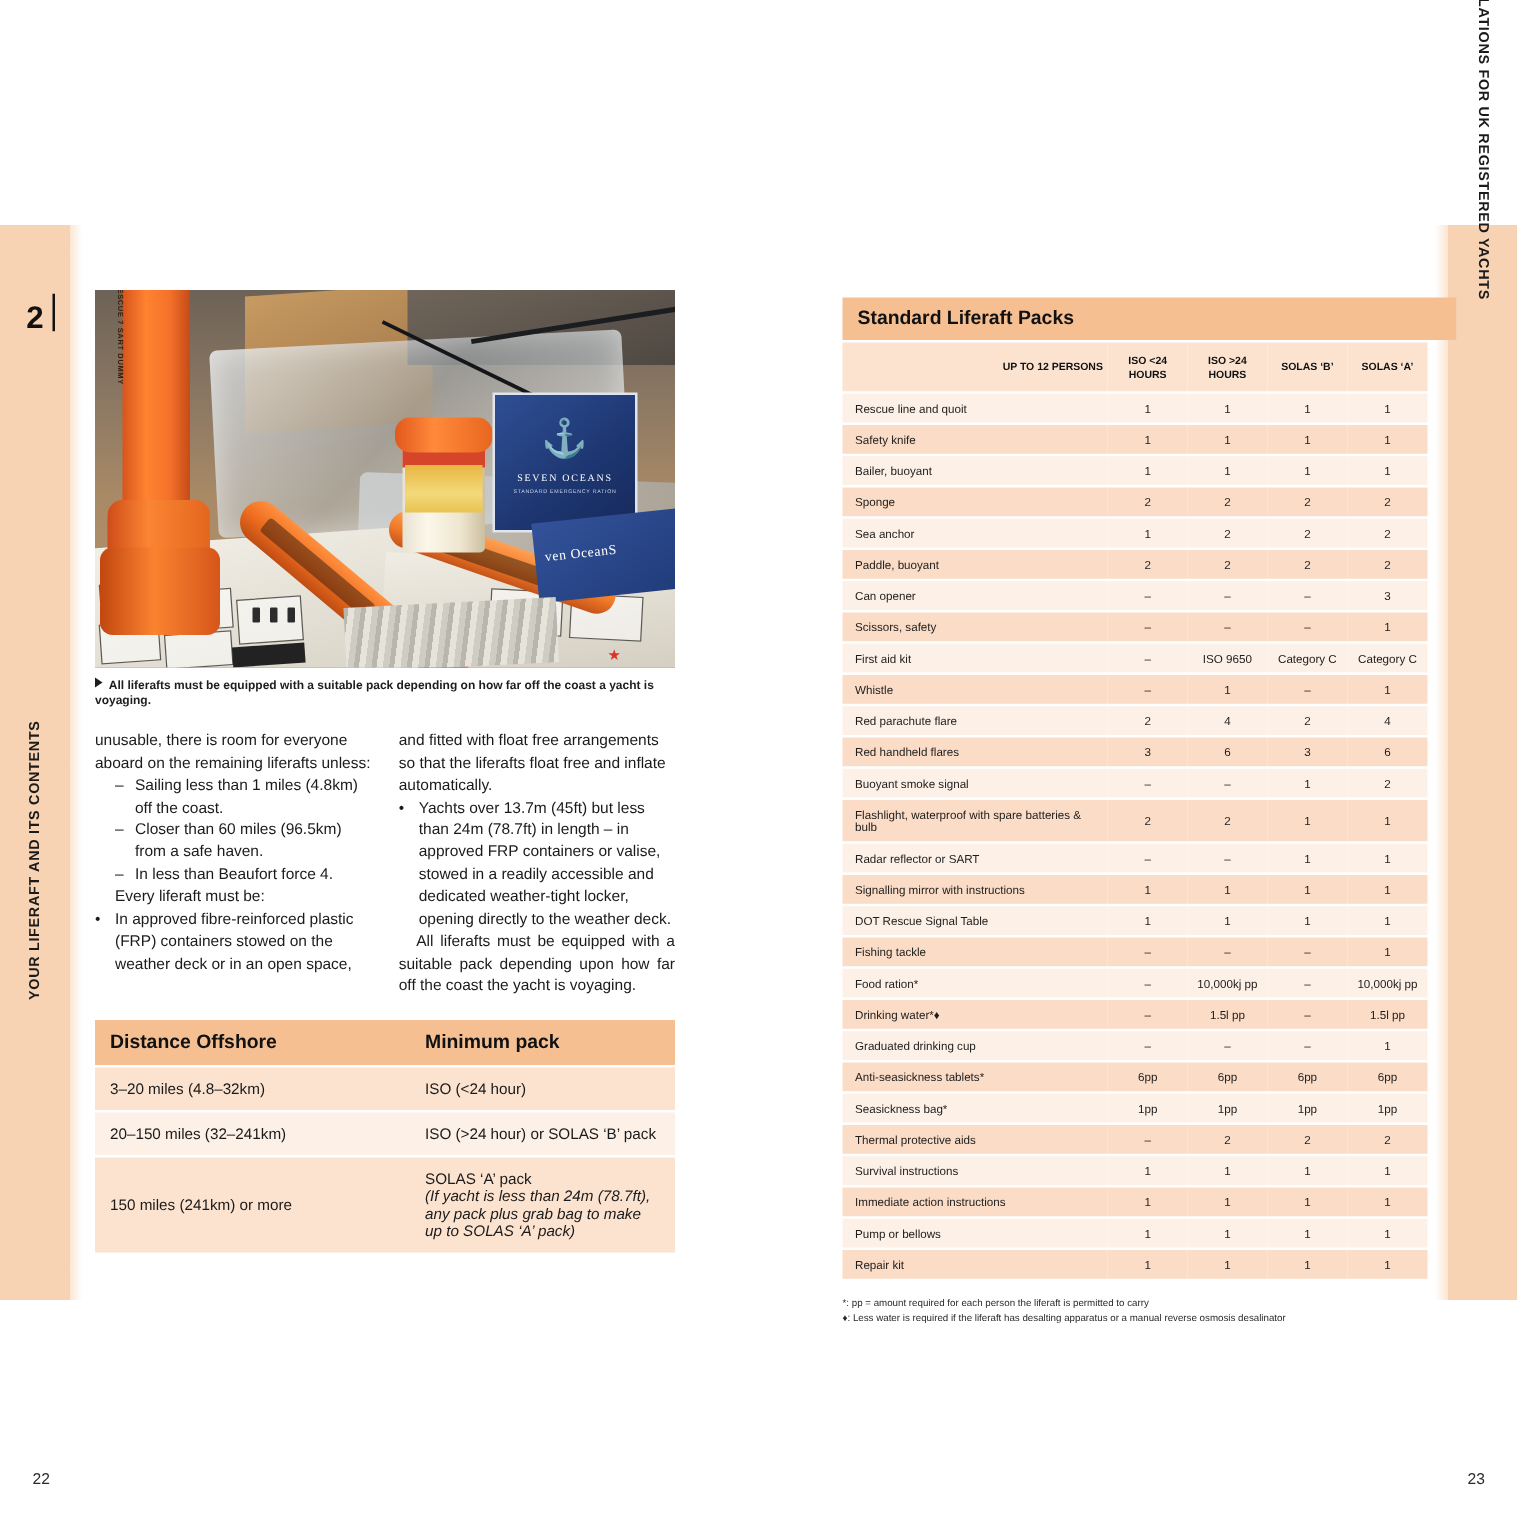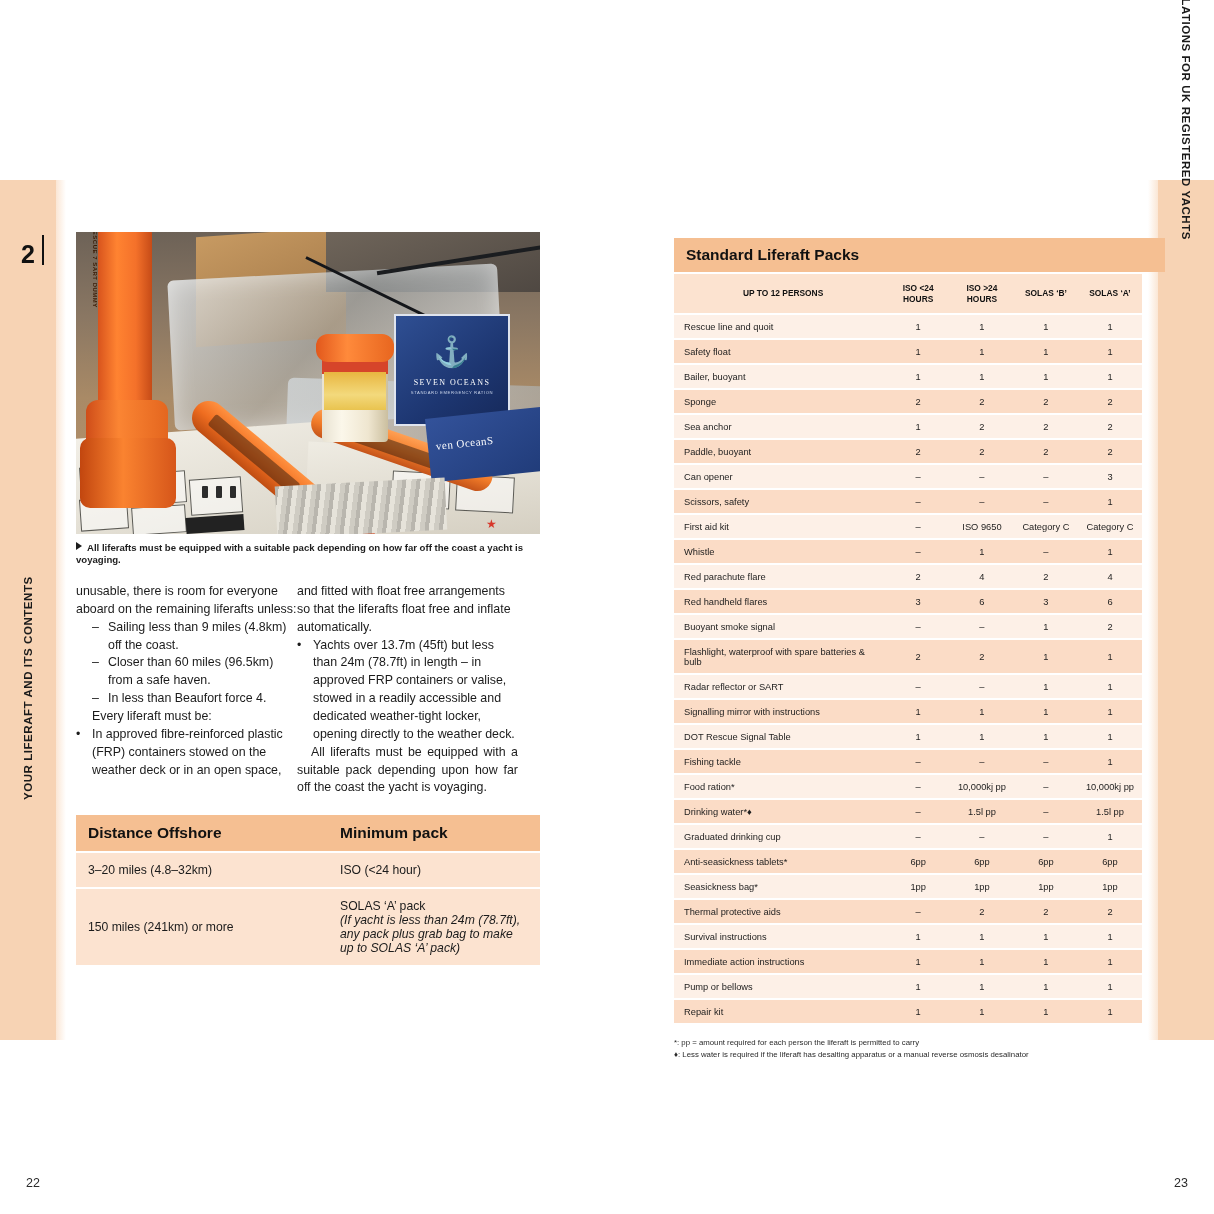--- a/index.html
+++ b/index.html
@@ -119,20 +119,21 @@
     border-left: 6px solid #1d1d1d;
     border-top: 4px solid transparent;
     border-bottom: 4px solid transparent;
     margin-right: 5px;
     vertical-align: 1px;
   }
 
   
   .cols {
     display: flex;
+    gap: 22px;
     margin-top: 16px;
   }
   .col {
     width: 221px;
     font-size: 12.4px;
     line-height: 1.44;
     color: #1b1b1b;
   }
   .col p { margin: 0; }
   .li {
@@ -196,21 +197,21 @@
   }
   .packs th {
     background: #fce3d0;
     font-size: 8.4px;
     font-weight: bold;
     padding: 9px 4px;
     line-height: 1.25;
     color: #111;
   }
   .packs th.item {
-    text-align: center;
+    text-align: right;
     padding-left: 10px;
     width: 206px;
   }
   .packs td {
     padding: 6.5px 4px;
     text-align: center;
   }
   .packs td.item {
     text-align: left;
     padding-left: 10px;
@@ -480,21 +481,21 @@
     <div class="photo-caption">
       <span class="caption-tri"></span><span>All liferafts must be equipped with a suitable pack depending on how far off the coast a yacht is voyaging.</span>
     </div>
 
     <div class="cols">
       <div class="col">
         <p>unusable, there is room for everyone aboard on the remaining liferafts unless:</p>
         <div class="indent">
           <div class="li dash">
             <span class="mk">–</span>
-            <span class="tx">Sailing less than 9 miles (4.8km) off the coast.</span>
+            <span class="tx">Sailing less than 1 miles (4.8km) off the coast.</span>
           </div>
           <div class="li dash">
             <span class="mk">–</span>
             <span class="tx">Closer than 60 miles (96.5km) from a safe haven.</span>
           </div>
           <div class="li dash">
             <span class="mk">–</span>
             <span class="tx">In less than Beaufort force 4.</span>
           </div>
           <p>Every liferaft must be:</p>
@@ -519,20 +520,24 @@
       <thead>
         <tr>
           <th class="c1">Distance Offshore</th>
           <th>Minimum pack</th>
         </tr>
       </thead>
       <tbody>
         <tr class="odd">
           <td class="c1">3–20 miles (4.8–32km)</td>
           <td>ISO (&lt;24 hour)</td>
+        </tr>
+        <tr class="even">
+          <td class="c1">20–150 miles (32–241km)</td>
+          <td>ISO (&gt;24 hour) or SOLAS ‘B’ pack</td>
         </tr>
         <tr class="odd">
           <td class="c1">150 miles (241km) or more</td>
           <td>
             <div>SOLAS ‘A’ pack</div>
             <div class="ital">(If yacht is less than 24m (78.7ft), any pack plus grab bag to make up to SOLAS ‘A’ pack)</div>
           </td>
         </tr>
       </tbody>
     </table>
@@ -565,21 +570,21 @@
       </thead>
       <tbody id="packs-body">
           <tr class="odd">
             <td class="item">Rescue line and quoit</td>
             <td>1</td>
             <td>1</td>
             <td>1</td>
             <td>1</td>
           </tr>
           <tr class="even">
-            <td class="item">Safety float</td>
+            <td class="item">Safety knife</td>
             <td>1</td>
             <td>1</td>
             <td>1</td>
             <td>1</td>
           </tr>
           <tr class="odd">
             <td class="item">Bailer, buoyant</td>
             <td>1</td>
             <td>1</td>
             <td>1</td>

